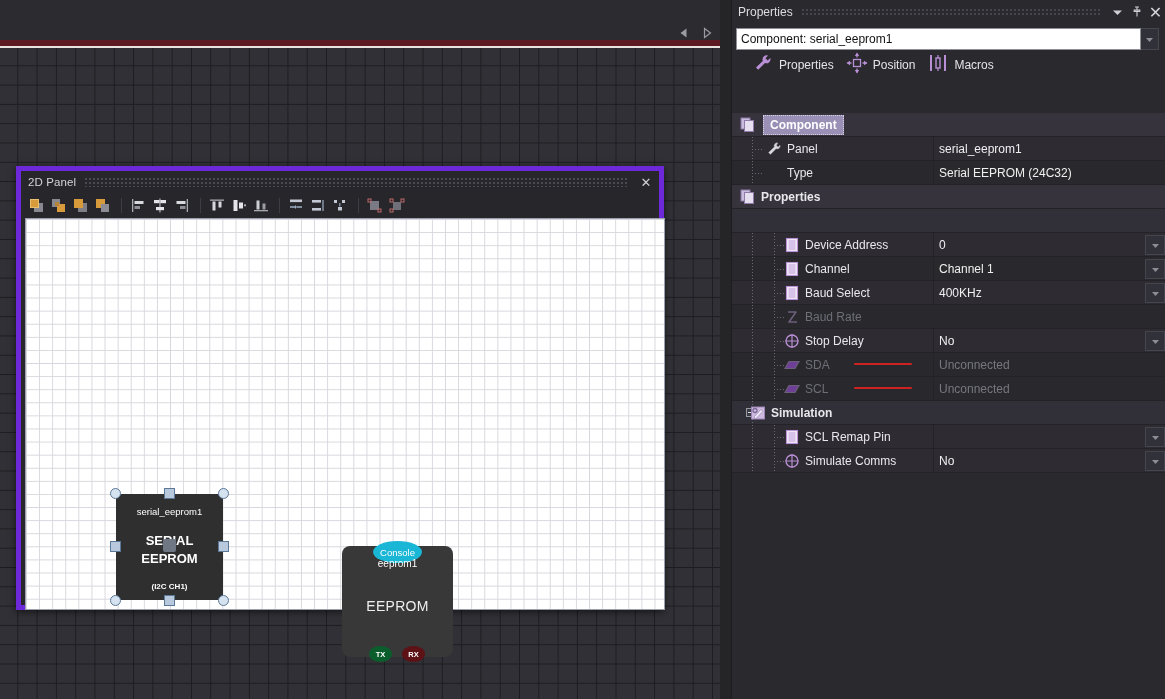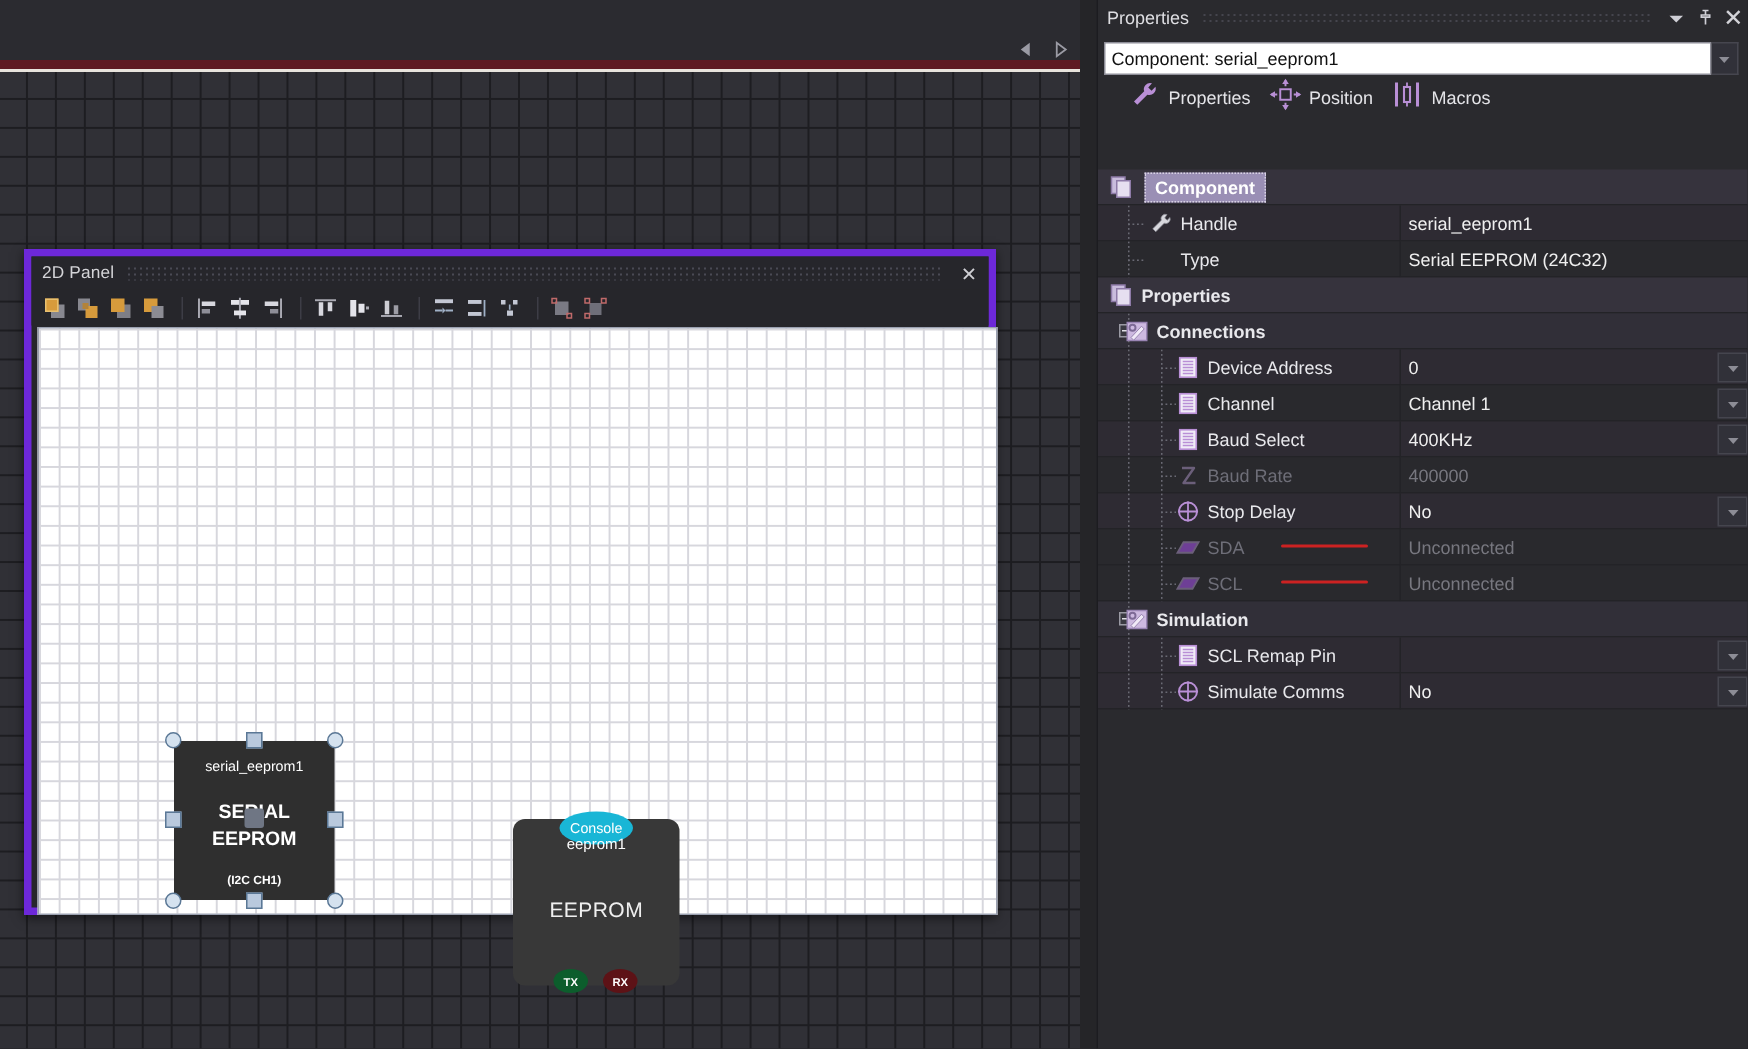--- a/index.html
+++ b/index.html
@@ -515,21 +515,21 @@
           </div>
           <div class="val-col" style="border-left: none;"></div>
         </div>
         <div class="grow alt">
           <div class="tree-col">
             <span class="vline" style="left:20px"></span>
             <span class="hline" style="left:20px;width:12px"></span>
             <span class="ricon" style="left:34px"><svg width="16" height="16" viewBox="0 0 16 16">
                 <path d="M12 2 a3 3 0 0 0-3.8 3.9 L2.5 11.5 l2 2 5.6-5.7 A3 3 0 0 0 14 4 l-1.9 1.9 -1.6-1.6z" fill="#d7d7dd" stroke="#8a8a93" stroke-width=".5"></path>
               </svg></span>
-            <span class="rlabel" style="left:55px">Handle</span>
+            <span class="rlabel" style="left:55px">Panel</span>
           </div>
           <div class="val-col">
             <span class="val-txt">serial_eeprom1</span>
           </div>
         </div>
         <div class="grow plain">
           <div class="tree-col">
             <span class="vline" style="left:20px"></span>
             <span class="hline" style="left:20px;width:12px"></span>
             <span class="rlabel" style="left:55px">Type</span>
@@ -540,209 +540,195 @@
         </div>
         <div class="grow cat">
           <div class="tree-col">
             <span class="ricon" style="left:8px"><svg width="16" height="16" viewBox="0 0 16 16">
                 <rect x="1" y="1" width="9" height="11" fill="#c9bcdd" stroke="#8e7ba8"></rect>
                 <rect x="4.5" y="3.5" width="9" height="11" fill="#e6dff0" stroke="#8e7ba8"></rect>
               </svg></span>
             <span class="rlabel bold" style="left:29px">Properties</span>
           </div>
           <div class="val-col" style="border-left: none;"></div>
+        </div>
+        <div class="grow cat2">
+          <div class="val-col" style="border-left: none;"></div>
+        </div>
+        <div class="grow alt">
+          <div class="tree-col">
+            <span class="vline" style="left:20px"></span>
+            <span class="vline" style="left:42px"></span>
+            <span class="hline" style="left:42px;width:10px"></span>
+            <span class="ricon" style="left:52px"><svg width="16" height="16" viewBox="0 0 16 16">
+                <rect x="2.5" y="1.5" width="11" height="13" fill="#f1ecf7" stroke="#b98fd6" stroke-width="1.1"></rect>
+                <path d="M4.5 4 h7 M4.5 6 h7 M4.5 8 h7 M4.5 10 h7 M4.5 12 h7" stroke="#b98fd6" stroke-width=".9"></path>
+              </svg></span>
+            <span class="rlabel" style="left:73px">Device Address</span>
+          </div>
+          <div class="val-col">
+            <span class="val-txt">0</span>
+            <span class="drop-btn">
+               <svg width="9" height="9" viewBox="0 0 9 9">
+                <polygon points="1,3 8,3 4.5,7" fill="#8d8d96"></polygon>
+              </svg>
+             </span>
+          </div>
+        </div>
+        <div class="grow plain">
+          <div class="tree-col">
+            <span class="vline" style="left:20px"></span>
+            <span class="vline" style="left:42px"></span>
+            <span class="hline" style="left:42px;width:10px"></span>
+            <span class="ricon" style="left:52px"><svg width="16" height="16" viewBox="0 0 16 16">
+                <rect x="2.5" y="1.5" width="11" height="13" fill="#f1ecf7" stroke="#b98fd6" stroke-width="1.1"></rect>
+                <path d="M4.5 4 h7 M4.5 6 h7 M4.5 8 h7 M4.5 10 h7 M4.5 12 h7" stroke="#b98fd6" stroke-width=".9"></path>
+              </svg></span>
+            <span class="rlabel" style="left:73px">Channel</span>
+          </div>
+          <div class="val-col">
+            <span class="val-txt">Channel 1</span>
+            <span class="drop-btn">
+               <svg width="9" height="9" viewBox="0 0 9 9">
+                <polygon points="1,3 8,3 4.5,7" fill="#8d8d96"></polygon>
+              </svg>
+             </span>
+          </div>
+        </div>
+        <div class="grow alt">
+          <div class="tree-col">
+            <span class="vline" style="left:20px"></span>
+            <span class="vline" style="left:42px"></span>
+            <span class="hline" style="left:42px;width:10px"></span>
+            <span class="ricon" style="left:52px"><svg width="16" height="16" viewBox="0 0 16 16">
+                <rect x="2.5" y="1.5" width="11" height="13" fill="#f1ecf7" stroke="#b98fd6" stroke-width="1.1"></rect>
+                <path d="M4.5 4 h7 M4.5 6 h7 M4.5 8 h7 M4.5 10 h7 M4.5 12 h7" stroke="#b98fd6" stroke-width=".9"></path>
+              </svg></span>
+            <span class="rlabel" style="left:73px">Baud Select</span>
+          </div>
+          <div class="val-col">
+            <span class="val-txt">400KHz</span>
+            <span class="drop-btn">
+               <svg width="9" height="9" viewBox="0 0 9 9">
+                <polygon points="1,3 8,3 4.5,7" fill="#8d8d96"></polygon>
+              </svg>
+             </span>
+          </div>
+        </div>
+        <div class="grow plain">
+          <div class="tree-col">
+            <span class="vline" style="left:20px"></span>
+            <span class="vline" style="left:42px"></span>
+            <span class="hline" style="left:42px;width:10px"></span>
+            <span class="ricon" style="left:52px"><svg width="16" height="16" viewBox="0 0 16 16">
+                <path d="M4 3 h8 L5 13 h8" stroke="#6b5f7a" stroke-width="1.6" fill="none" stroke-linejoin="round"></path>
+              </svg></span>
+            <span class="rlabel dim" style="left:73px">Baud Rate</span>
+          </div>
+        </div>
+        <div class="grow alt">
+          <div class="tree-col">
+            <span class="vline" style="left:20px"></span>
+            <span class="vline" style="left:42px"></span>
+            <span class="hline" style="left:42px;width:10px"></span>
+            <span class="ricon" style="left:52px"><svg width="16" height="16" viewBox="0 0 16 16">
+                <circle cx="8" cy="8" r="6" fill="none" stroke="#b98fd6" stroke-width="1.3"></circle>
+                <path d="M8 1.3 v13.4 M1.3 8 h13.4" stroke="#b98fd6" stroke-width="1.2"></path>
+              </svg></span>
+            <span class="rlabel" style="left:73px">Stop Delay</span>
+          </div>
+          <div class="val-col">
+            <span class="val-txt">No</span>
+            <span class="drop-btn">
+               <svg width="9" height="9" viewBox="0 0 9 9">
+                <polygon points="1,3 8,3 4.5,7" fill="#8d8d96"></polygon>
+              </svg>
+             </span>
+          </div>
+        </div>
+        <div class="grow plain">
+          <div class="tree-col">
+            <span class="vline" style="left:20px"></span>
+            <span class="vline" style="left:42px"></span>
+            <span class="hline" style="left:42px;width:10px"></span>
+            <span class="ricon" style="left:52px"><svg width="16" height="16" viewBox="0 0 16 16">
+                <polygon points="5,4.5 15,4.5 11,11.5 1,11.5" fill="#6e3f96" stroke="#6b5f7a" stroke-width="1.2"></polygon>
+              </svg></span>
+            <span class="rlabel dim" style="left:73px">SDA</span>
+          </div>
+          <div class="val-col">
+            <span class="val-txt dim">Unconnected</span>
+          </div>
+          <span class="redline" style="left: 122px;"></span>
+        </div>
+        <div class="grow plain">
+          <div class="tree-col">
+            <span class="vline" style="left:20px"></span>
+            <span class="vline" style="left:42px"></span>
+            <span class="hline" style="left:42px;width:10px"></span>
+            <span class="ricon" style="left:52px"><svg width="16" height="16" viewBox="0 0 16 16">
+                <polygon points="5,4.5 15,4.5 11,11.5 1,11.5" fill="#6e3f96" stroke="#6b5f7a" stroke-width="1.2"></polygon>
+              </svg></span>
+            <span class="rlabel dim" style="left:73px">SCL</span>
+          </div>
+          <div class="val-col">
+            <span class="val-txt dim">Unconnected</span>
+          </div>
+          <span class="redline" style="left: 122px;"></span>
         </div>
         <div class="grow cat2">
           <div class="tree-col">
             <span class="vline" style="left:20px"></span>
             <span class="hline" style="left:20px;width:10px"></span>
             <span class="expander" style="left:14px"></span>
             <span class="ricon" style="left:18px"><svg width="16" height="16" viewBox="0 0 16 16">
                 <rect x="1.5" y="2" width="13" height="12" fill="#cdb9e0" stroke="#9a85b4"></rect>
                 <path d="M4 12 L11 4.5 l1.8 1.8 L5.8 13.8z" fill="#f0e9f7" stroke="#8e7ba8" stroke-width=".6"></path>
                 <circle cx="5" cy="5.5" r="2" fill="none" stroke="#7d6a96" stroke-width="1.3"></circle>
               </svg></span>
-            <span class="rlabel bold" style="left:39px">Connections</span>
+            <span class="rlabel bold" style="left:39px">Simulation</span>
           </div>
           <div class="val-col" style="border-left: none;"></div>
         </div>
         <div class="grow alt">
           <div class="tree-col">
             <span class="vline" style="left:20px"></span>
             <span class="vline" style="left:42px"></span>
             <span class="hline" style="left:42px;width:10px"></span>
             <span class="ricon" style="left:52px"><svg width="16" height="16" viewBox="0 0 16 16">
                 <rect x="2.5" y="1.5" width="11" height="13" fill="#f1ecf7" stroke="#b98fd6" stroke-width="1.1"></rect>
                 <path d="M4.5 4 h7 M4.5 6 h7 M4.5 8 h7 M4.5 10 h7 M4.5 12 h7" stroke="#b98fd6" stroke-width=".9"></path>
               </svg></span>
-            <span class="rlabel" style="left:73px">Device Address</span>
-          </div>
-          <div class="val-col">
-            <span class="val-txt">0</span>
+            <span class="rlabel" style="left:73px">SCL Remap Pin</span>
+          </div>
+          <div class="val-col">
+            <span class="val-txt"></span>
             <span class="drop-btn">
                <svg width="9" height="9" viewBox="0 0 9 9">
                 <polygon points="1,3 8,3 4.5,7" fill="#8d8d96"></polygon>
               </svg>
              </span>
           </div>
         </div>
-        <div class="grow plain">
-          <div class="tree-col">
-            <span class="vline" style="left:20px"></span>
-            <span class="vline" style="left:42px"></span>
-            <span class="hline" style="left:42px;width:10px"></span>
-            <span class="ricon" style="left:52px"><svg width="16" height="16" viewBox="0 0 16 16">
-                <rect x="2.5" y="1.5" width="11" height="13" fill="#f1ecf7" stroke="#b98fd6" stroke-width="1.1"></rect>
-                <path d="M4.5 4 h7 M4.5 6 h7 M4.5 8 h7 M4.5 10 h7 M4.5 12 h7" stroke="#b98fd6" stroke-width=".9"></path>
-              </svg></span>
-            <span class="rlabel" style="left:73px">Channel</span>
-          </div>
-          <div class="val-col">
-            <span class="val-txt">Channel 1</span>
-            <span class="drop-btn">
-               <svg width="9" height="9" viewBox="0 0 9 9">
-                <polygon points="1,3 8,3 4.5,7" fill="#8d8d96"></polygon>
-              </svg>
-             </span>
-          </div>
-        </div>
-        <div class="grow alt">
-          <div class="tree-col">
-            <span class="vline" style="left:20px"></span>
-            <span class="vline" style="left:42px"></span>
-            <span class="hline" style="left:42px;width:10px"></span>
-            <span class="ricon" style="left:52px"><svg width="16" height="16" viewBox="0 0 16 16">
-                <rect x="2.5" y="1.5" width="11" height="13" fill="#f1ecf7" stroke="#b98fd6" stroke-width="1.1"></rect>
-                <path d="M4.5 4 h7 M4.5 6 h7 M4.5 8 h7 M4.5 10 h7 M4.5 12 h7" stroke="#b98fd6" stroke-width=".9"></path>
-              </svg></span>
-            <span class="rlabel" style="left:73px">Baud Select</span>
-          </div>
-          <div class="val-col">
-            <span class="val-txt">400KHz</span>
-            <span class="drop-btn">
-               <svg width="9" height="9" viewBox="0 0 9 9">
-                <polygon points="1,3 8,3 4.5,7" fill="#8d8d96"></polygon>
-              </svg>
-             </span>
-          </div>
-        </div>
-        <div class="grow plain">
-          <div class="tree-col">
-            <span class="vline" style="left:20px"></span>
-            <span class="vline" style="left:42px"></span>
-            <span class="hline" style="left:42px;width:10px"></span>
-            <span class="ricon" style="left:52px"><svg width="16" height="16" viewBox="0 0 16 16">
-                <path d="M4 3 h8 L5 13 h8" stroke="#6b5f7a" stroke-width="1.6" fill="none" stroke-linejoin="round"></path>
-              </svg></span>
-            <span class="rlabel dim" style="left:73px">Baud Rate</span>
-          </div>
-          <div class="val-col">
-            <span class="val-txt dim">400000</span>
-          </div>
-        </div>
         <div class="grow alt">
           <div class="tree-col">
             <span class="vline" style="left:20px"></span>
             <span class="vline" style="left:42px"></span>
             <span class="hline" style="left:42px;width:10px"></span>
             <span class="ricon" style="left:52px"><svg width="16" height="16" viewBox="0 0 16 16">
                 <circle cx="8" cy="8" r="6" fill="none" stroke="#b98fd6" stroke-width="1.3"></circle>
                 <path d="M8 1.3 v13.4 M1.3 8 h13.4" stroke="#b98fd6" stroke-width="1.2"></path>
               </svg></span>
-            <span class="rlabel" style="left:73px">Stop Delay</span>
+            <span class="rlabel" style="left:73px">Simulate Comms</span>
           </div>
           <div class="val-col">
             <span class="val-txt">No</span>
             <span class="drop-btn">
                <svg width="9" height="9" viewBox="0 0 9 9">
                 <polygon points="1,3 8,3 4.5,7" fill="#8d8d96"></polygon>
               </svg>
              </span>
           </div>
         </div>
-        <div class="grow plain">
-          <div class="tree-col">
-            <span class="vline" style="left:20px"></span>
-            <span class="vline" style="left:42px"></span>
-            <span class="hline" style="left:42px;width:10px"></span>
-            <span class="ricon" style="left:52px"><svg width="16" height="16" viewBox="0 0 16 16">
-                <polygon points="5,4.5 15,4.5 11,11.5 1,11.5" fill="#6e3f96" stroke="#6b5f7a" stroke-width="1.2"></polygon>
-              </svg></span>
-            <span class="rlabel dim" style="left:73px">SDA</span>
-          </div>
-          <div class="val-col">
-            <span class="val-txt dim">Unconnected</span>
-          </div>
-          <span class="redline" style="left: 122px;"></span>
-        </div>
-        <div class="grow plain">
-          <div class="tree-col">
-            <span class="vline" style="left:20px"></span>
-            <span class="vline" style="left:42px"></span>
-            <span class="hline" style="left:42px;width:10px"></span>
-            <span class="ricon" style="left:52px"><svg width="16" height="16" viewBox="0 0 16 16">
-                <polygon points="5,4.5 15,4.5 11,11.5 1,11.5" fill="#6e3f96" stroke="#6b5f7a" stroke-width="1.2"></polygon>
-              </svg></span>
-            <span class="rlabel dim" style="left:73px">SCL</span>
-          </div>
-          <div class="val-col">
-            <span class="val-txt dim">Unconnected</span>
-          </div>
-          <span class="redline" style="left: 122px;"></span>
-        </div>
-        <div class="grow cat2">
-          <div class="tree-col">
-            <span class="vline" style="left:20px"></span>
-            <span class="hline" style="left:20px;width:10px"></span>
-            <span class="expander" style="left:14px"></span>
-            <span class="ricon" style="left:18px"><svg width="16" height="16" viewBox="0 0 16 16">
-                <rect x="1.5" y="2" width="13" height="12" fill="#cdb9e0" stroke="#9a85b4"></rect>
-                <path d="M4 12 L11 4.5 l1.8 1.8 L5.8 13.8z" fill="#f0e9f7" stroke="#8e7ba8" stroke-width=".6"></path>
-                <circle cx="5" cy="5.5" r="2" fill="none" stroke="#7d6a96" stroke-width="1.3"></circle>
-              </svg></span>
-            <span class="rlabel bold" style="left:39px">Simulation</span>
-          </div>
-          <div class="val-col" style="border-left: none;"></div>
-        </div>
-        <div class="grow alt">
-          <div class="tree-col">
-            <span class="vline" style="left:20px"></span>
-            <span class="vline" style="left:42px"></span>
-            <span class="hline" style="left:42px;width:10px"></span>
-            <span class="ricon" style="left:52px"><svg width="16" height="16" viewBox="0 0 16 16">
-                <rect x="2.5" y="1.5" width="11" height="13" fill="#f1ecf7" stroke="#b98fd6" stroke-width="1.1"></rect>
-                <path d="M4.5 4 h7 M4.5 6 h7 M4.5 8 h7 M4.5 10 h7 M4.5 12 h7" stroke="#b98fd6" stroke-width=".9"></path>
-              </svg></span>
-            <span class="rlabel" style="left:73px">SCL Remap Pin</span>
-          </div>
-          <div class="val-col">
-            <span class="val-txt"></span>
-            <span class="drop-btn">
-               <svg width="9" height="9" viewBox="0 0 9 9">
-                <polygon points="1,3 8,3 4.5,7" fill="#8d8d96"></polygon>
-              </svg>
-             </span>
-          </div>
-        </div>
-        <div class="grow alt">
-          <div class="tree-col">
-            <span class="vline" style="left:20px"></span>
-            <span class="vline" style="left:42px"></span>
-            <span class="hline" style="left:42px;width:10px"></span>
-            <span class="ricon" style="left:52px"><svg width="16" height="16" viewBox="0 0 16 16">
-                <circle cx="8" cy="8" r="6" fill="none" stroke="#b98fd6" stroke-width="1.3"></circle>
-                <path d="M8 1.3 v13.4 M1.3 8 h13.4" stroke="#b98fd6" stroke-width="1.2"></path>
-              </svg></span>
-            <span class="rlabel" style="left:73px">Simulate Comms</span>
-          </div>
-          <div class="val-col">
-            <span class="val-txt">No</span>
-            <span class="drop-btn">
-               <svg width="9" height="9" viewBox="0 0 9 9">
-                <polygon points="1,3 8,3 4.5,7" fill="#8d8d96"></polygon>
-              </svg>
-             </span>
-          </div>
-        </div>
       </div>
 
   </div>
 </div>
 
 </body></html>

